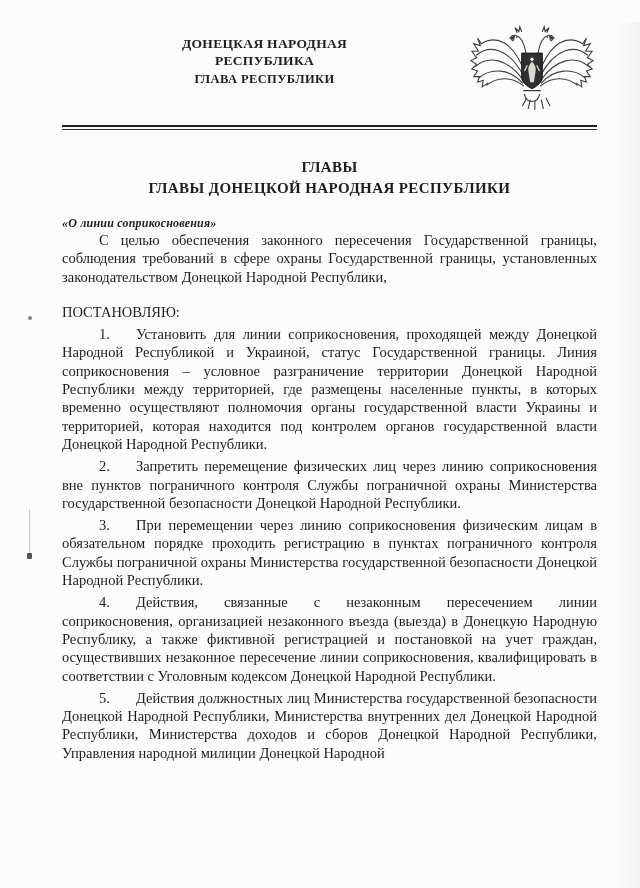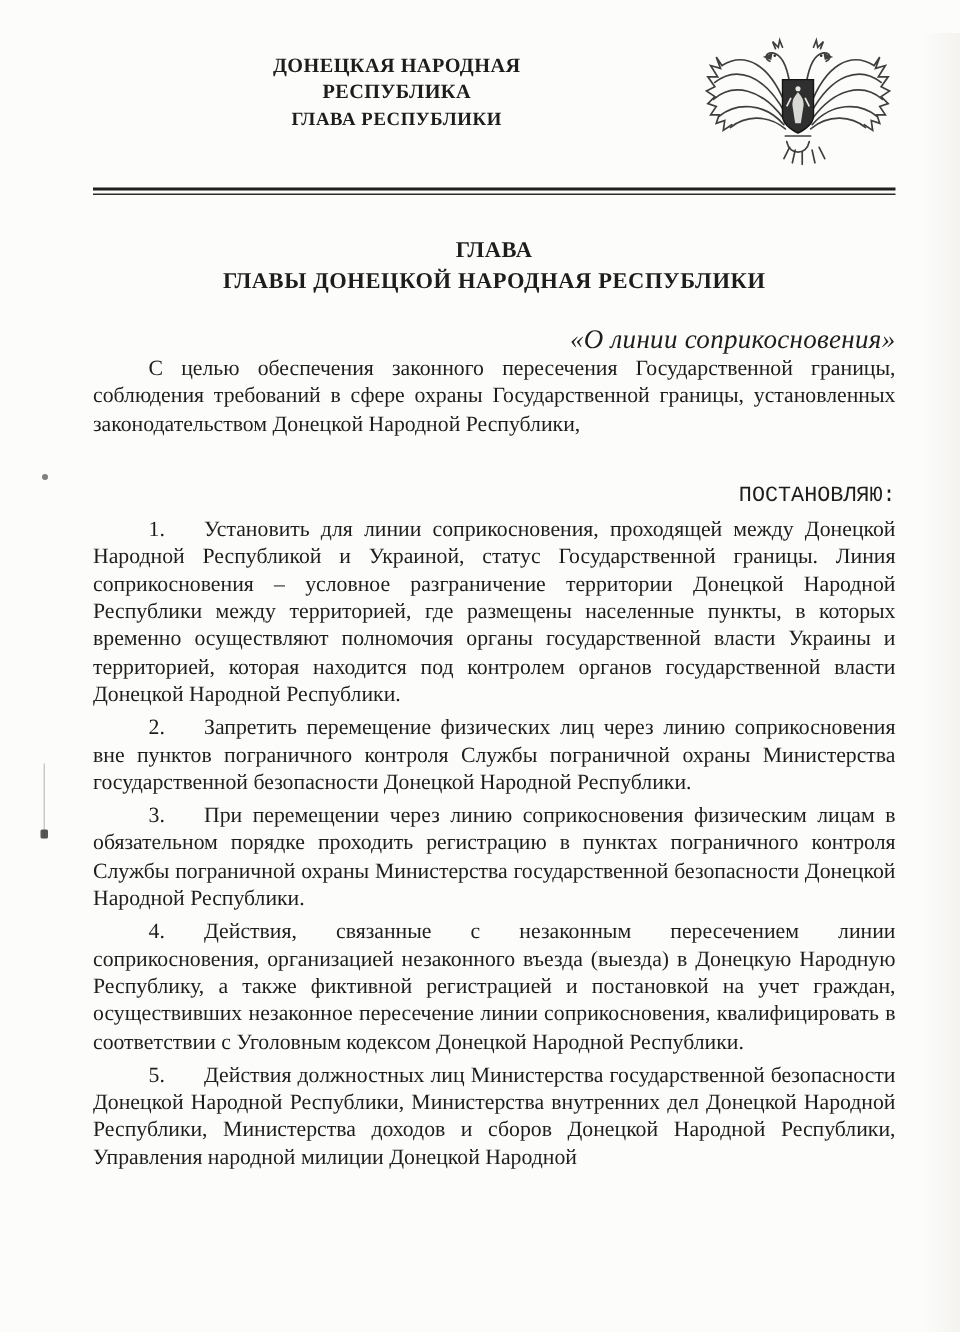--- a/index.html
+++ b/index.html
@@ -31,29 +31,29 @@
     margin:7px 0 0 0;height:2px;
     border-top:2.5px solid #1f1f1f;border-bottom:1px solid #2a2a2a;
   }
 
   
   .decree-title{
     margin:27px 0 0 0;text-align:center;font-weight:bold;
     font-size:15px;line-height:21px;letter-spacing:.4px;
   }
   .decree-subject{
-    margin:17px 0 0 0;text-align:right;font-weight:normal;font-style:italic;
-    font-size:18px;letter-spacing:.2px;
+    margin:17px 0 0 0;text-align:left;font-weight:bold;font-style:italic;
+    font-size:12px;letter-spacing:.2px;
   }
 
   
   .bodytext{font-size:14.5px;line-height:18.3px;text-align:justify;}
   p{margin:0;}
   .preamble{text-indent:37px;font-family:Liberation Serif, serif;}
-  .resolve{margin-top:30px;text-align:right;font-family:Liberation Mono, monospace;}
+  .resolve{margin-top:17px;text-align:left;}
   .item{margin-top:4px;}
   .item .num{display:inline-block;margin-left:37px;width:37px;}
 
   
   .artifact{position:absolute;pointer-events:none;}
   .art-vline{left:29px;top:487px;width:1px;height:50px;background:rgba(110,110,110,.35);}
   .art-dot-a{left:27px;top:531px;width:5px;height:6px;background:#3a3a3a;border-radius:1px;opacity:.85;}
   .art-dot-b{left:28px;top:294px;width:4px;height:4px;background:#4a4a4a;border-radius:50%;opacity:.7;}
 </style>
 </head>
@@ -109,21 +109,21 @@
           <path d="M66,41 c-2.5,3 -4,5 -4,9 l2,13 h4 l2,-13 c0,-4 -1.5,-6 -4,-9 z" fill="#e9e7e2" opacity=".92"></path>
           <path d="M61,45 l-3,6 M71,45 l3,6" stroke="#e9e7e2" stroke-width="1.2" fill="none"></path>
         </svg>
       </div>
 
     </header>
 
     <div class="rule"></div>
 
     <h1 class="decree-title">
-      <span>ГЛАВА</span><br>
+      <span>ГЛАВЫ</span><br>
       <span>ГЛАВЫ ДОНЕЦКОЙ НАРОДНАЯ РЕСПУБЛИКИ</span>
     </h1>
 
     <div class="decree-subject">«О линии соприкосновения»</div>
 
     <div class="bodytext">
       <p class="preamble">С целью обеспечения законного пересечения Государственной границы, соблюдения требований в сфере охраны Государственной границы, установленных законодательством Донецкой Народной Республики,</p>
 
       <p class="resolve">ПОСТАНОВЛЯЮ:</p>
 

